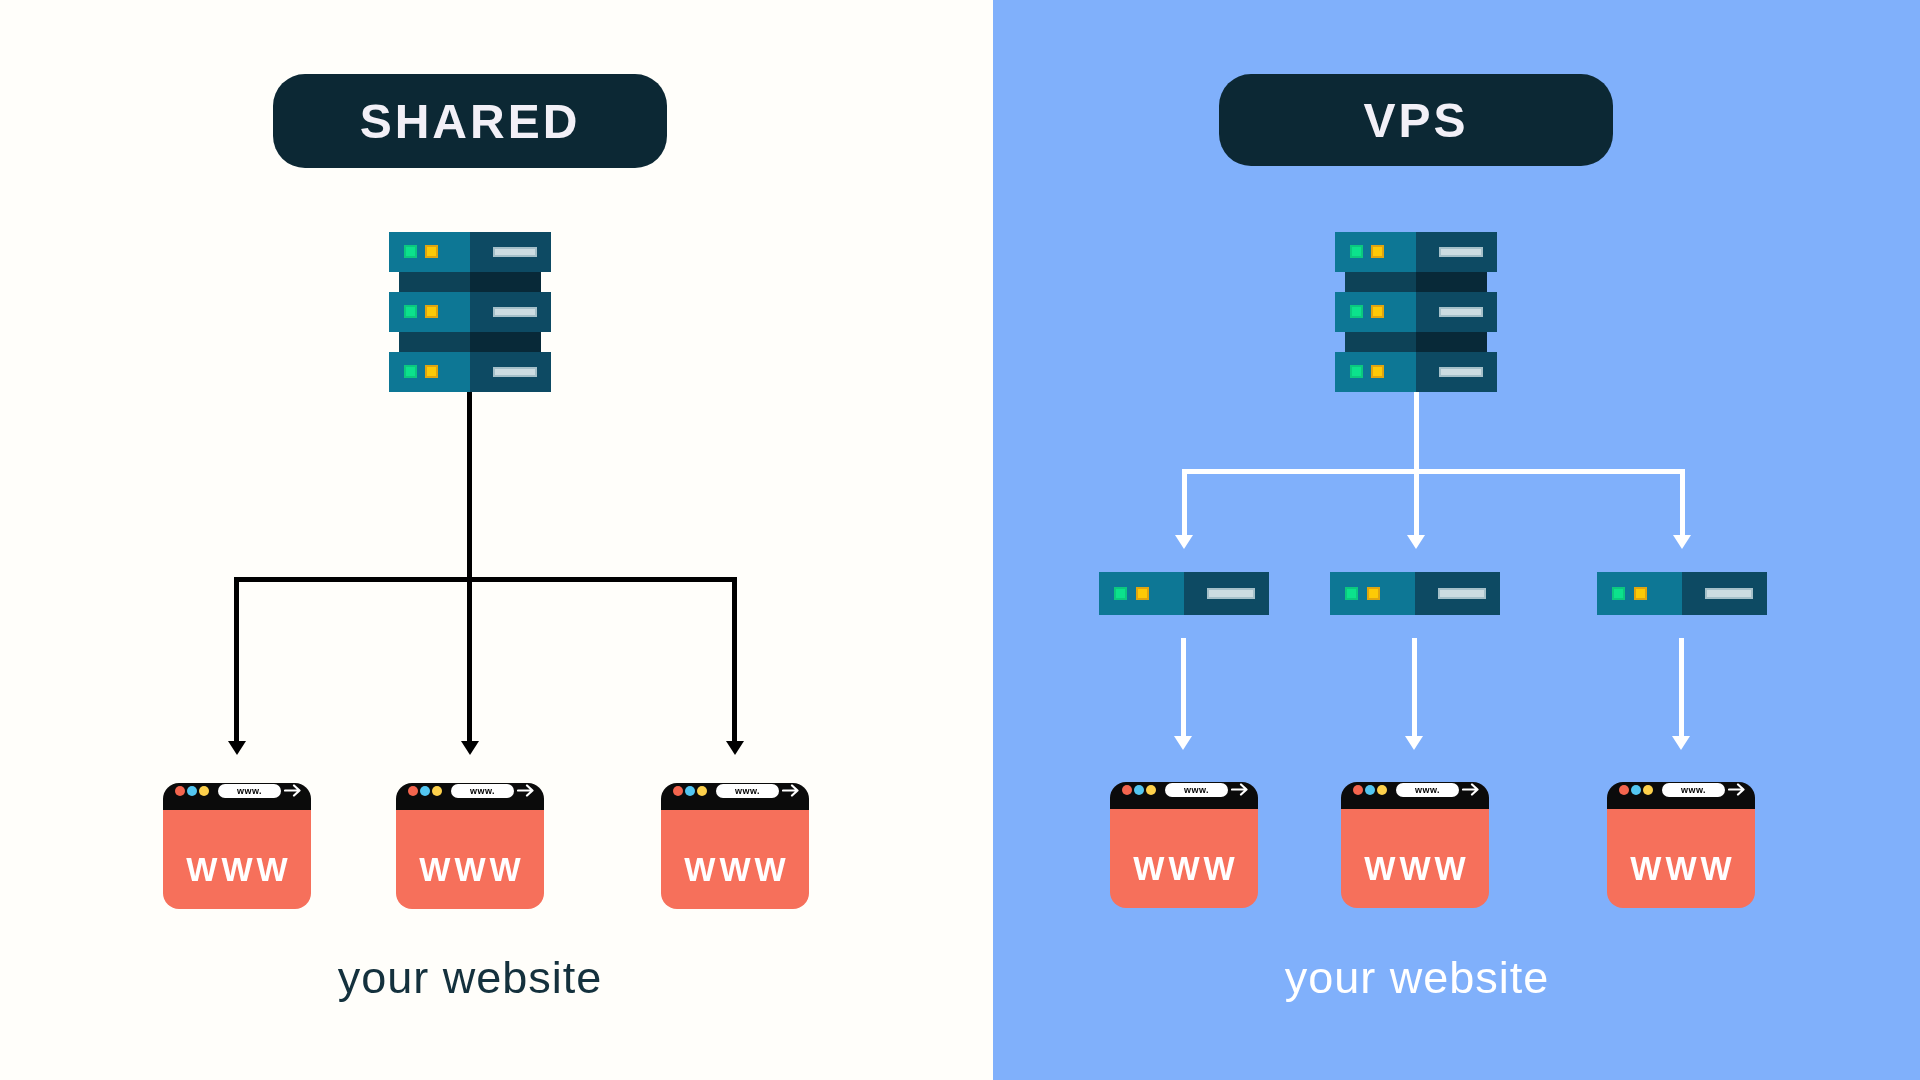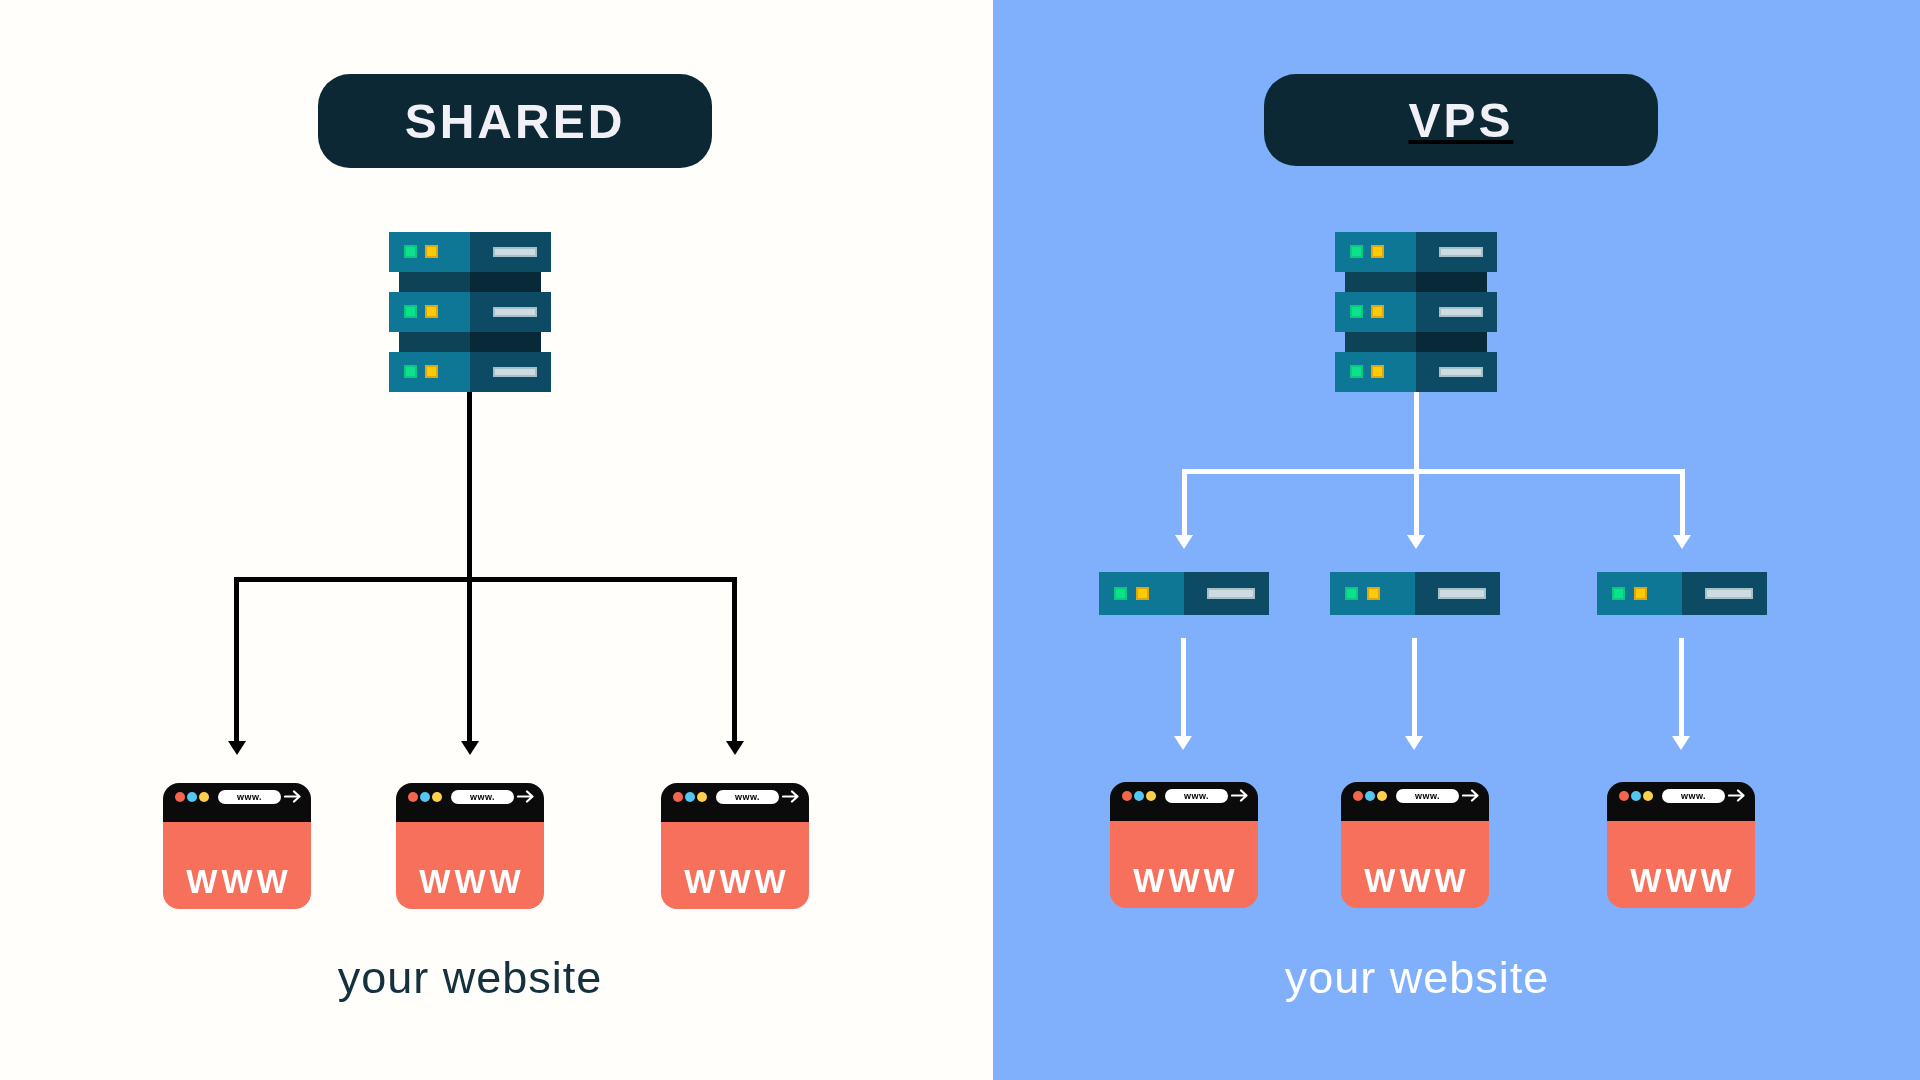--- a/index.html
+++ b/index.html
@@ -9,21 +9,21 @@
   #scene { position:relative; width:1920px; height:1080px; overflow:hidden;
            background:var(--left-bg,#fffefa); }
 
   .panel { position:absolute; top:0; height:1080px; }
   #panel-left  { left:0; width:993px; background:var(--left-bg,#fffefa); }
   #panel-right { left:993px; width:927px; background:var(--right-bg,#80b0fb); }
 
   
   .badge { position:absolute; height:94px; border-radius:32px;
            background:var(--badge-bg,#0c2834);
-           display:flex; align-items:center; justify-content:center;margin-left:45px; }
+           display:flex; align-items:center; justify-content:center; }
   .badge span { color:var(--badge-text,#f2f0f7); font-size:48px; font-weight:700;
                 letter-spacing:3px; }
 
   
   .srv-stack { position:absolute; width:162px; height:160px; }
   .srv-unit  { position:absolute; width:162px; height:40px; }
   .srv-unit .half-l { position:absolute; left:0; top:0; width:81px; height:40px;
                       background:var(--server-light,#0d7795); }
   .srv-unit .half-r { position:absolute; left:81px; top:0; width:81px; height:40px;
                       background:var(--server-dark,#0d4a63); }
@@ -50,21 +50,21 @@
   .line.black { background:var(--line-left,#000); }
   .line.white { background:var(--line-right,#fff); }
   .arrow-down { position:absolute; width:0; height:0;
                 border-left:9px solid transparent; border-right:9px solid transparent; }
   .arrow-down.black { border-top:14px solid var(--line-left,#000); }
   .arrow-down.white { border-top:14px solid var(--line-right,#fff); }
 
   
   .browser { position:absolute; width:148px; height:126px; border-radius:16px;
              overflow:hidden; }
-  .browser-bar { height:39px; background:var(--browser-bar,#0b0b0b);
+  .browser-bar { height:27px; background:var(--browser-bar,#0b0b0b);
                  display:flex; align-items:center; padding:0 10px 12px 12px; }
   .dot { width:10px; height:10px; border-radius:50%; flex:0 0 auto; margin-right:2px; }
   .dot.red    { background:var(--dot-red,#f4654e); }
   .dot.blue   { background:var(--dot-blue,#53c6f1); }
   .dot.yellow { background:var(--dot-yellow,#fdd04b); }
   .url-pill { margin-left:7px; width:63px; height:14px; background:#fff;
               border-radius:8px; color:#000; font-size:9px; font-weight:700;
               line-height:14px; text-align:center; letter-spacing:0.5px; }
   .go-arrow { margin-left:auto; display:block; }
   .browser-body { height:119px; background:var(--browser-body,#f6705b);
@@ -164,21 +164,21 @@
           </svg>
       </div>
       <div class="browser-body">WWW</div>
     </div>
 
     <div class="caption" id="caption-left" style="left:270px; top:952px;">your website</div>
   </div>
 
   <div class="panel" id="panel-right"></div>
 
-  <div class="badge" style="left:1219px; top:74px; width:394px; height:92px;text-decoration:underline;">
+  <div class="badge" style="left:1219px; top:74px; width:394px; height:92px;">
     <span>VPS</span>
   </div>
 
   <div class="srv-stack" style="left:1335px; top:232px;">
     <div class="srv-unit" style="top:0;">
       <div class="half-l"></div>
         <div class="half-r"></div>
       <span class="led green" style="left:15px; top:13px;"></span>
       <span class="led yellow" style="left:36px; top:13px;"></span>
       <span class="drive-bar" style="left:104px; top:15px; width:44px; height:10px;"></span>

